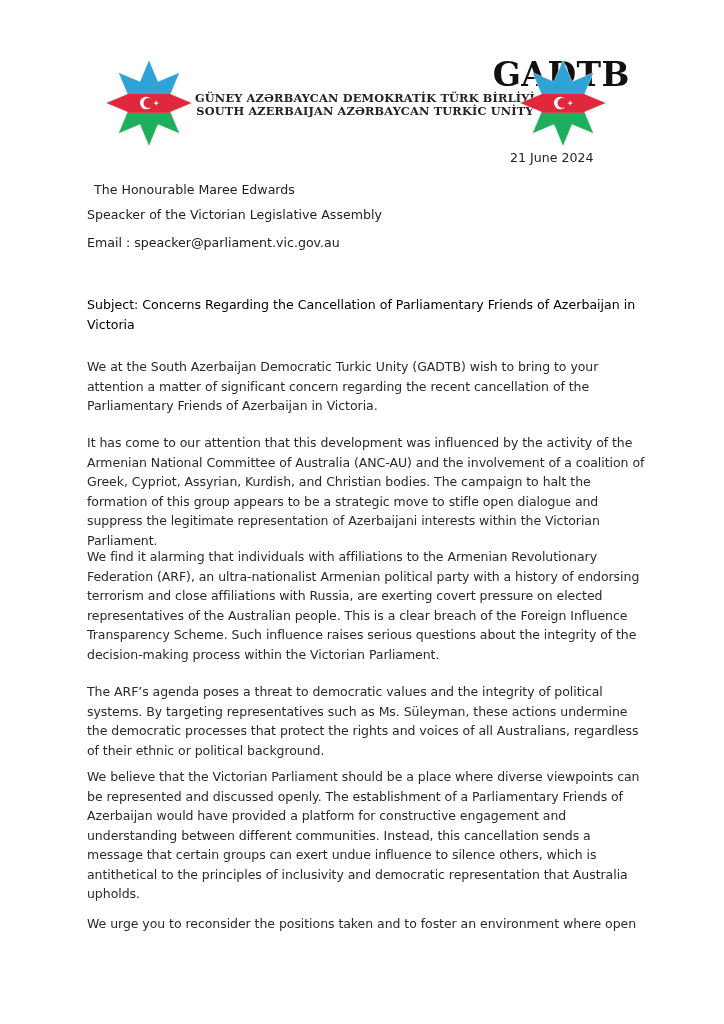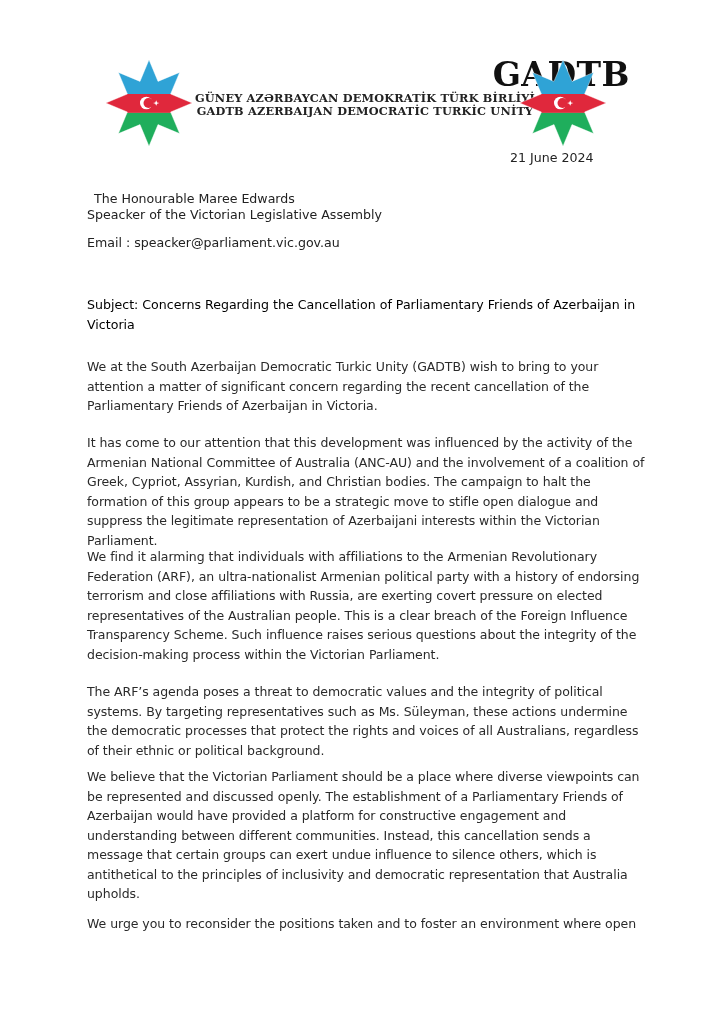--- a/index.html
+++ b/index.html
@@ -15,21 +15,21 @@
       letter-spacing: 0.5px; line-height: 34px; }
     .lh-sub { position: absolute; left: 0; right: 0; text-align: center;
       font-family: "DejaVu Serif", serif; font-weight: bold; font-size: 11.3px; color: #222;
       letter-spacing: 0.2px; line-height: 13px; }
     .lh-sub.l1 { top: 34px; }
     .lh-sub.l2 { top: 47px; }
 
     .txt { position: absolute; font-family: "DejaVu Sans", sans-serif; color: #222;
       font-size: 12.2px; line-height: 19.5px; }
     .date { left: 510px; top: 148px; font-size: 12.6px; }
-    .addr1 { left: 94px; top: 189px; font-size: 12.6px; }
+    .addr1 { left: 94px; top: 180px; font-size: 12.6px; }
     .addr2 { left: 87px; top: 205px; font-size: 12.6px; }
     .addr3 { left: 87px; top: 233px; font-size: 12.6px; }
     .salutation { left: 87px; top: 267px; font-size: 12.6px; }
     .subject { left: 87px; top: 295px; width: 560px; font-size: 12.6px; color: #000000; }
     .para { left: 87px; width: 560px; font-size: 12.5px; letter-spacing: -0.05px; color: #2a2a2a; }
     .p1 { top: 357px; }
     .p2 { top: 433px; }
     .p3 { top: 547px; }
     .p4 { top: 682px; }
     .p5 { top: 767px; }
@@ -53,21 +53,21 @@
         <rect x="0" y="61" width="100" height="40" fill="#1fae5c"></rect>
       </g>
       <polygon points="50,2 60,26 84,16 74,40 98,50 74,60 84,84 60,74 50,98 40,74 16,84 26,60 2,50 26,40 16,16 40,26" fill="none" stroke="#ffffff" stroke-width="0.8" opacity="0.6"></polygon>
       <circle cx="47" cy="50" r="7" fill="#ffffff"></circle>
       <circle cx="49.5" cy="50" r="5.6" fill="#e0283c"></circle>
       <polygon points="58,47 59,49.5 61.5,50 59,50.8 58,53 57,50.8 54.5,50 57,49.5" fill="#ffffff"></polygon>
     </svg>
 
     <div class="lh-title">GADTB</div>
     <div class="lh-sub l1">GÜNEY AZƏRBAYCAN DEMOKRATİK TÜRK BİRLİYİ</div>
-    <div class="lh-sub l2">GADTB AZERBAIJAN DEMOCRATİC TURKİC UNİTY</div>
+    <div class="lh-sub l2">SOUTH AZERBAIJAN AZƏRBAYCAN TURKİC UNİTY</div>
 
     <svg class="star right" viewBox="0 0 100 100">
       <defs>
         <clipPath id="starclipR">
           <polygon points="50,2 60,26 84,16 74,40 98,50 74,60 84,84 60,74 50,98 40,74 16,84 26,60 2,50 26,40 16,16 40,26"></polygon>
         </clipPath>
       </defs>
       <g clip-path="url(#starclipR)">
         <rect x="0" y="0" width="100" height="40" fill="#2fa3d6"></rect>
         <rect x="0" y="40" width="100" height="21" fill="#e0283c"></rect>

